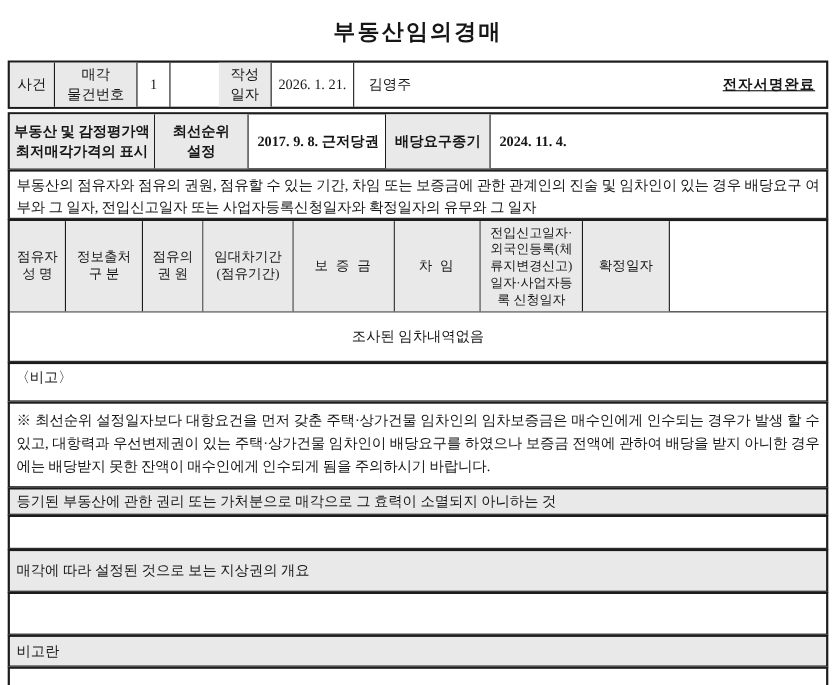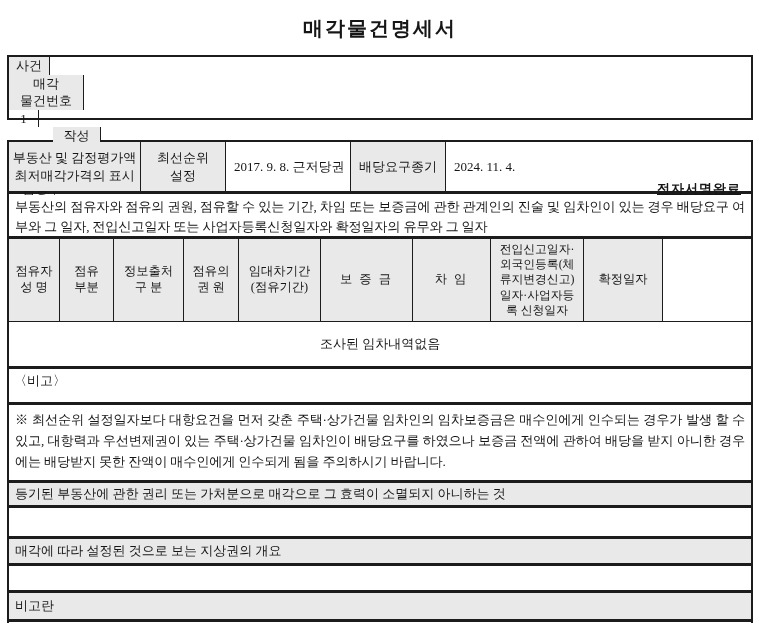--- a/index.html
+++ b/index.html
@@ -11,31 +11,31 @@
   .doc { position:relative; width:760px; height:623px; }
   .title {
     padding-top:15px; height:40px; text-align:center;
     font-size:20px; font-weight:bold; letter-spacing:2px;
   }
   .blk {
     margin:0 7px; border:2px solid #1c1c1c; box-sizing:border-box;
     display:flex; background:#fff;
   }
   .stack { margin-top:-1px; }
-  .gap3 { margin-top:20px; }
+  .gap3 { margin-top:3px;font-weight:bold; }
   .cell {
     box-sizing:border-box; border-right:1px solid #1c1c1c;
     display:flex; align-items:center; justify-content:center;
     font-size:13px; line-height:1.35; text-align:center; white-space:pre-line;
   }
   .cell.last { border-right:none; }
   .hd { background:#e9e9e9; }
   .left { justify-content:flex-start; text-align:left; }
   
-  .r1 { height:65px;flex-direction:column; }
+  .r1 { height:44px; }
   .c1a{width:41px;} .c1b{width:207px; padding-left:6px;} .c1c{width:75px;}
   .c1d{width:30px;} .c1e{width:48px;margin-left:44px;} .c1f{width:75px;} .c1g{width:94px;}
   .c1h{flex:1; justify-content:space-between; padding:0 10px 0 13px; text-align:left;}
   .esign { font-weight:bold; text-decoration:underline; letter-spacing:1px; font-size:13px;margin-left:17px; }
   
   .r2 { height:53px; }
   .c2a{width:132px;} .c2b{width:130px;} .c2c{width:85px;}
   .c2d{width:125px; padding-left:8px;} .c2e{width:95px;} .c2f{flex:1; padding-left:8px;}
   
   .para {
@@ -55,28 +55,28 @@
   
   .remark { height:37px; display:block; padding:3px 5px; font-size:13px; }
   
   .notice {
     display:block; height:79px; padding:4px 6px 0 6px;
     font-size:13.2px; line-height:21px; text-align:justify; letter-spacing:-0.2px;
   }
   
   .sec-title { height:26px; align-items:center; display:flex; padding-left:6px; font-size:13px; }
   .sec-body  { display:flex; padding-left:6px; font-size:13px; align-items:center; }
-  .h26{height:26px;} .h28{height:28px;} .h30{height:30px;} .h32{height:32px;} .h34{height:34px;}
+  .h26{height:26px;} .h28{height:40px;} .h30{height:30px;} .h32{height:32px;} .h34{height:34px;}
 </style>
 </head>
 <body>
 
 <div class="doc">
 
-  <div class="title">매각물건명세서</div>
+  <div class="title">부동산임의경매</div>
 
   <div class="blk r1">
     <div class="cell hd c1a">사건</div>
     <div class="cell hd c1c">매각
 물건번호</div>
     <div class="cell c1d">1</div>
     <div class="cell hd c1e">작성
 일자</div>
     <div class="cell c1f">2026. 1. 21.</div>
     <div class="cell last c1h">
@@ -94,22 +94,20 @@
     <div class="cell hd c2e">배당요구종기</div>
     <div class="cell left last c2f">2024. 11. 4.</div>
   </div>
 
   <div class="blk para stack">부동산의 점유자와 점유의 권원, 점유할 수 있는 기간, 차임 또는 보증금에 관한 관계인의 진술 및 임차인이 있는 경우 배당요구 여부와 그 일자, 전입신고일자 또는 사업자등록신청일자와 확정일자의 유무와 그 일자</div>
 
   <div class="blk occ stack">
     <div class="occ-head">
       <div class="cell hd oc oc1">점유자
 성 명</div>
-      <div class="cell hd oc oc2">점유
-부분</div>
       <div class="cell hd oc oc3">정보출처
 구 분</div>
       <div class="cell hd oc oc4">점유의
 권 원</div>
       <div class="cell hd oc oc5">임대차기간
 (점유기간)</div>
       <div class="cell hd oc oc6">보 증 금</div>
       <div class="cell hd oc oc7">차 임</div>
       <div class="cell hd oc oc8">전입신고일자·
 외국인등록(체

